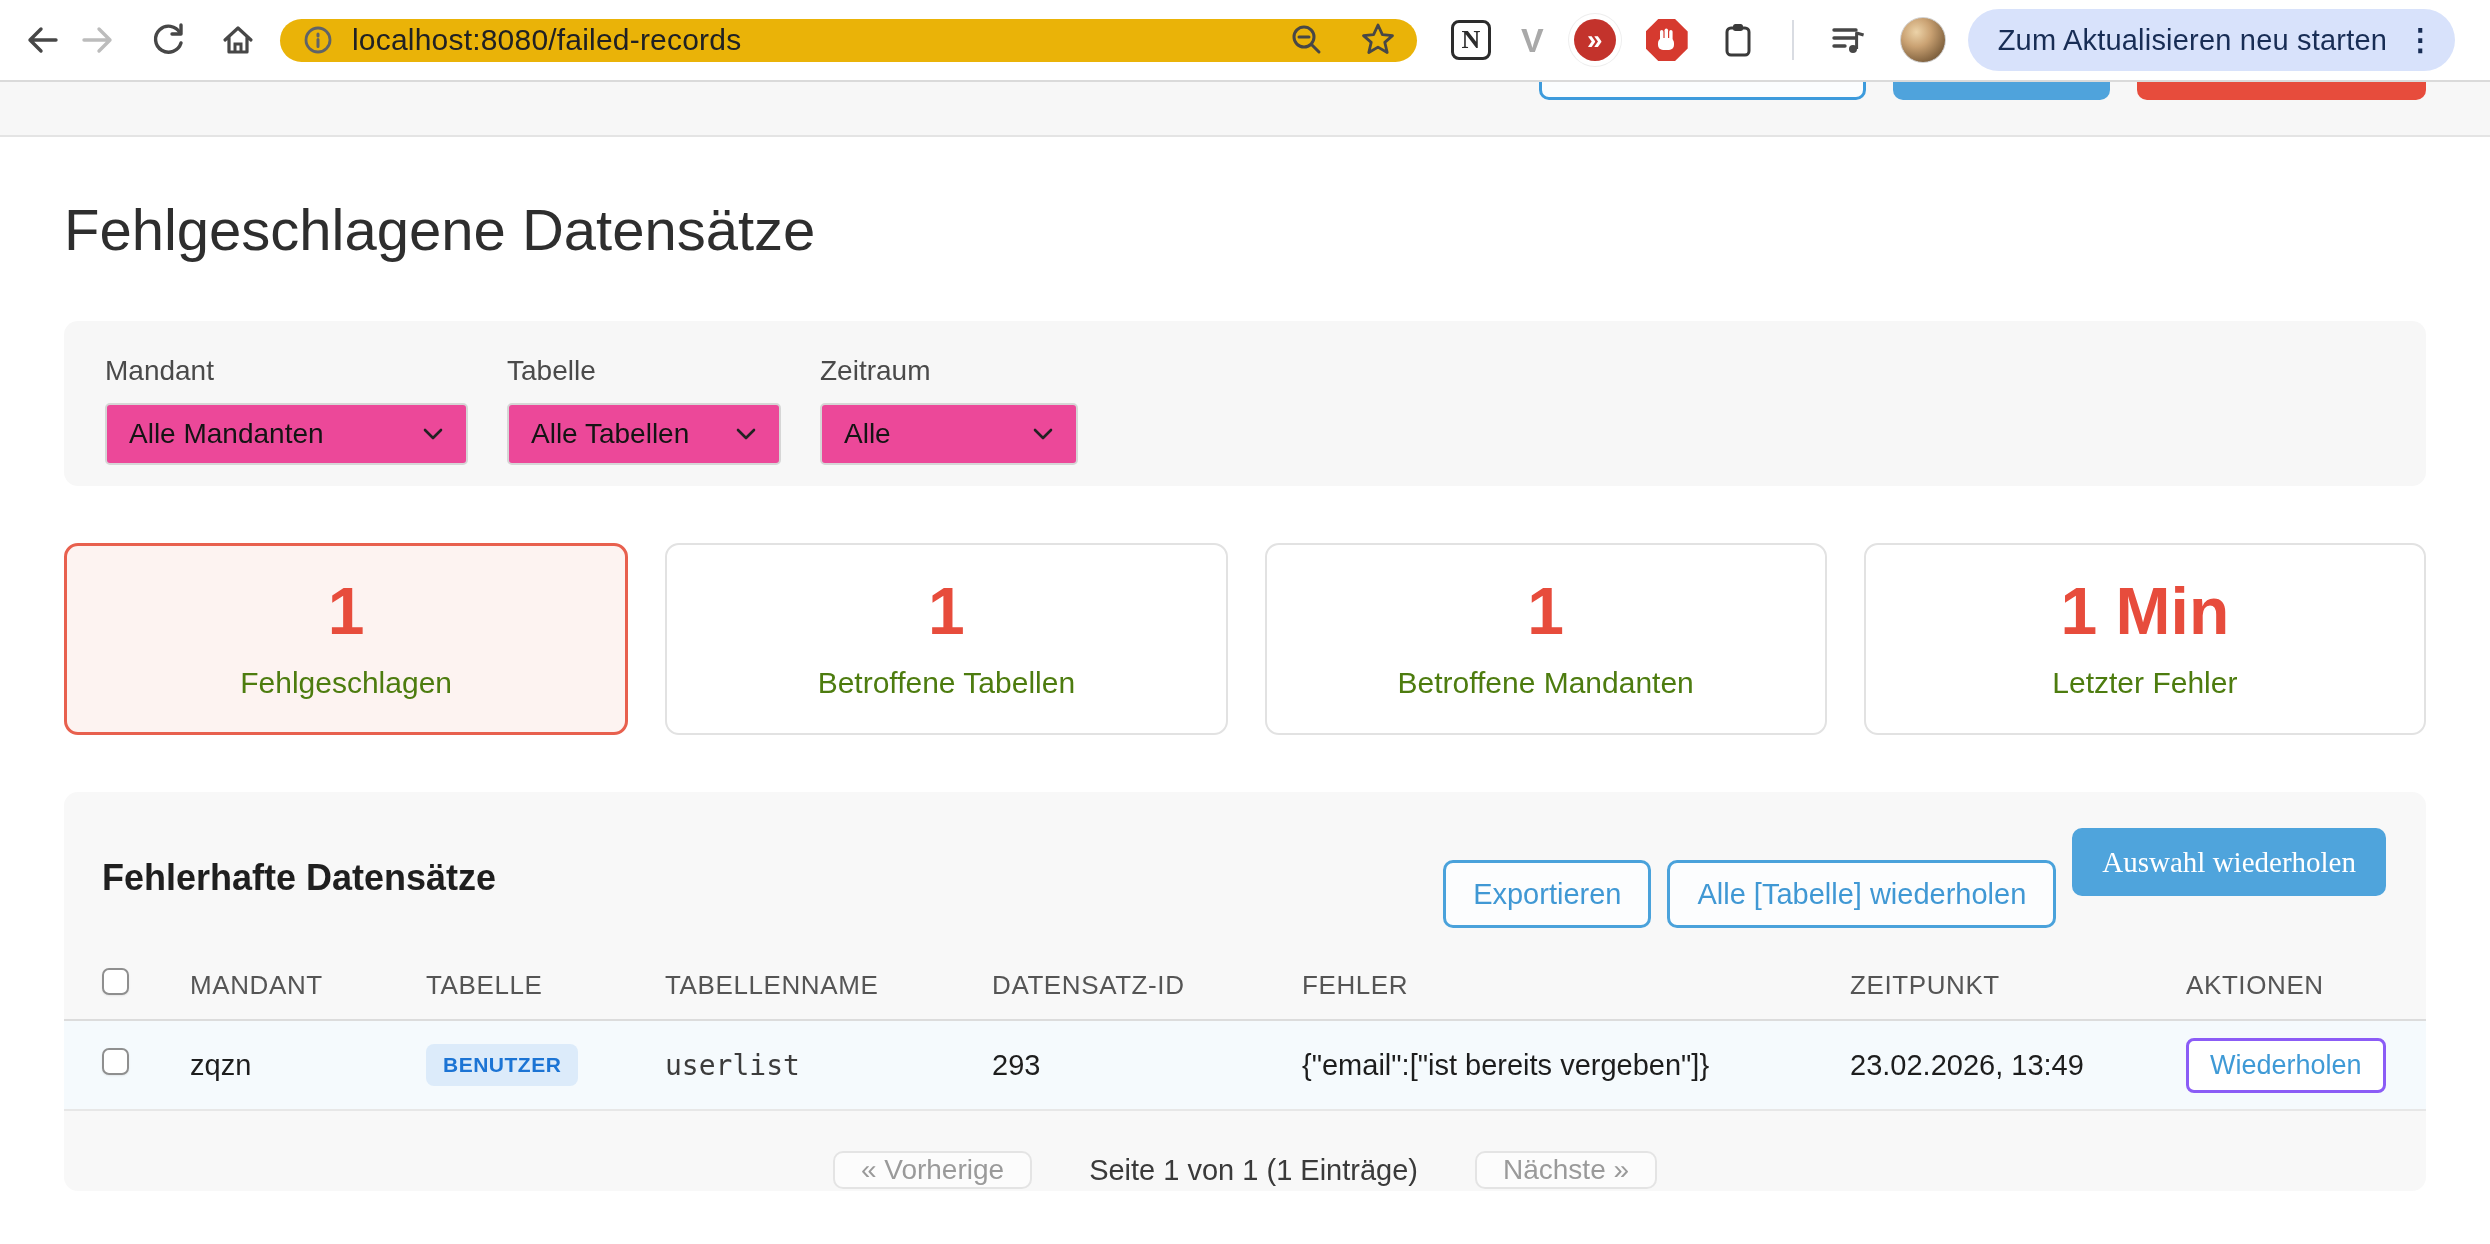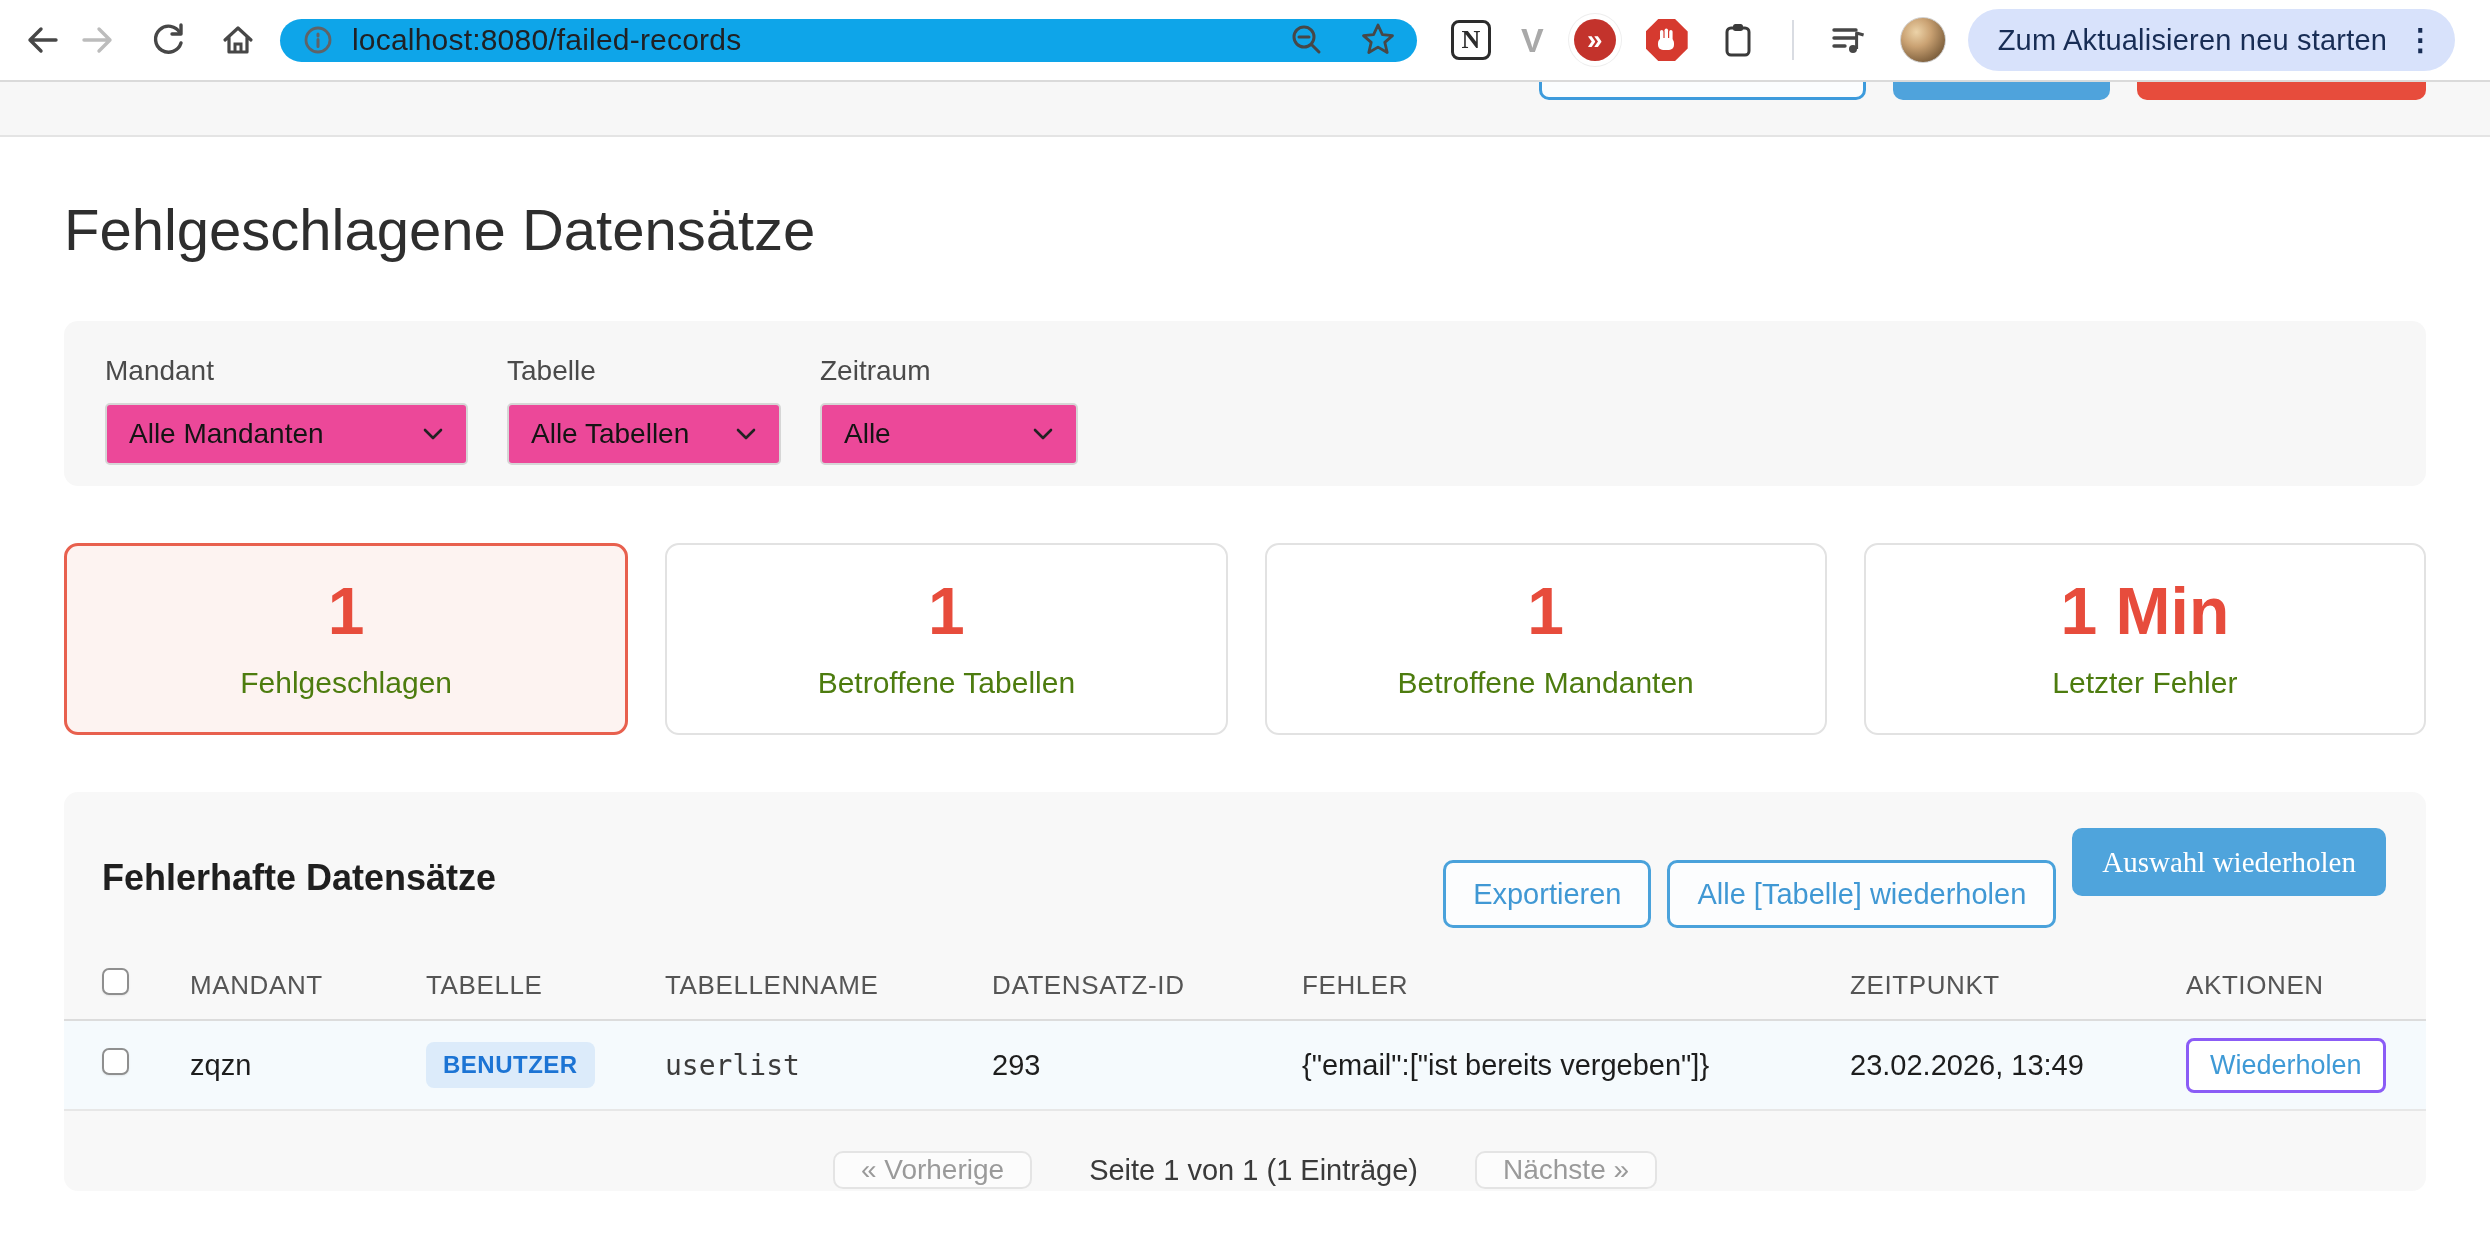--- a/index.html
+++ b/index.html
@@ -4,21 +4,21 @@
 <style>
   * { margin:0; padding:0; box-sizing:border-box; }
   html,body { width:2490px; height:1244px; overflow:hidden; background:#fff;
     font-family:"Liberation Sans", sans-serif; }
 
   
   .chrome { height:82px; background:#fff; border-bottom:2px solid #dadada;
     display:flex; align-items:center; padding:0 14px; position:relative; }
   .nav-ic { width:56px; height:56px; display:flex; align-items:center; justify-content:center;
     border-radius:50%; flex:0 0 auto; }
-  .urlbar { width:1137px; height:43px; background:#0ea5e9; border-radius:30px;
+  .urlbar { width:1137px; height:43px; background:#eab308; border-radius:30px;
     display:flex; align-items:center; margin:0 8px 0 14px; padding:0 18px; }
   .url-text { font-size:30px; color:#202124; margin-left:14px; flex:1; letter-spacing:.2px; }
   .ext-strip { display:flex; align-items:center; gap:30px; margin-left:26px; }
   .sep { width:2px; height:40px; background:#d9dce2; margin:0 4px; }
   .avatar { width:46px; height:46px; border-radius:50%;
     background:radial-gradient(circle at 35% 32%, #ecd3a8 0%, #caa273 35%, #8a6a45 70%, #55402a 100%);
     border:1px solid #d0d0d0; }
   .restart-pill { margin-left:22px; height:62px; background:#d8e2fb; border-radius:32px;
     display:flex; align-items:center; padding:0 20px 0 30px; }
   .restart-pill span.txt { font-size:29px; color:#182d55; letter-spacing:.2px; }
@@ -75,21 +75,21 @@
 
   .tgrid { display:grid; grid-template-columns:126px 236px 239px 327px 310px 548px 336px 1fr;
     align-items:center; }
   .thead { height:70px; margin-top:23px; border-bottom:2px solid #dcdcdc;
     font-size:26px; color:#555; letter-spacing:.6px; font-weight:500; }
   .trow { height:90px; background:#f5fafd; border-bottom:2px solid #e7e7e7;
     font-size:29px; color:#1d1d1d; }
   .cb-cell { padding-left:38px; }
   .checkbox { width:27px; height:27px; background:#fff; border:2px solid #8f8f8f; border-radius:7px;
     display:inline-block; box-shadow:0 1px 2px rgba(0,0,0,.08); }
-  .badge { display:inline-block; background:#dcebfa; color:#1c74d4; font-size:24px; font-weight:bold;
+  .badge { display:inline-block; background:#dcebfa; color:#1c74d4; font-size:21px; font-weight:bold;
     letter-spacing:.5px; padding:9px 17px; border-radius:8px; }
   .mono { font-family:"DejaVu Sans Mono", monospace; font-size:28px; color:#3c3c3c; }
   .retry-btn { display:inline-block; background:#fff; border:3px solid #8b5cf6; color:#3f9ad6;
     font-size:27px; border-radius:8px; padding:9px 21px; }
 
   .pager { display:flex; align-items:center; justify-content:center; gap:57px; padding-top:40px; }
   .pg-btn { background:#fcfcfc; border:2px solid #e4e4e4; border-radius:10px; color:#9a9a9a;
     font-size:28px; padding:1px 26px; }
   .pg-info { font-size:29px; color:#3a3a3a; }
 

